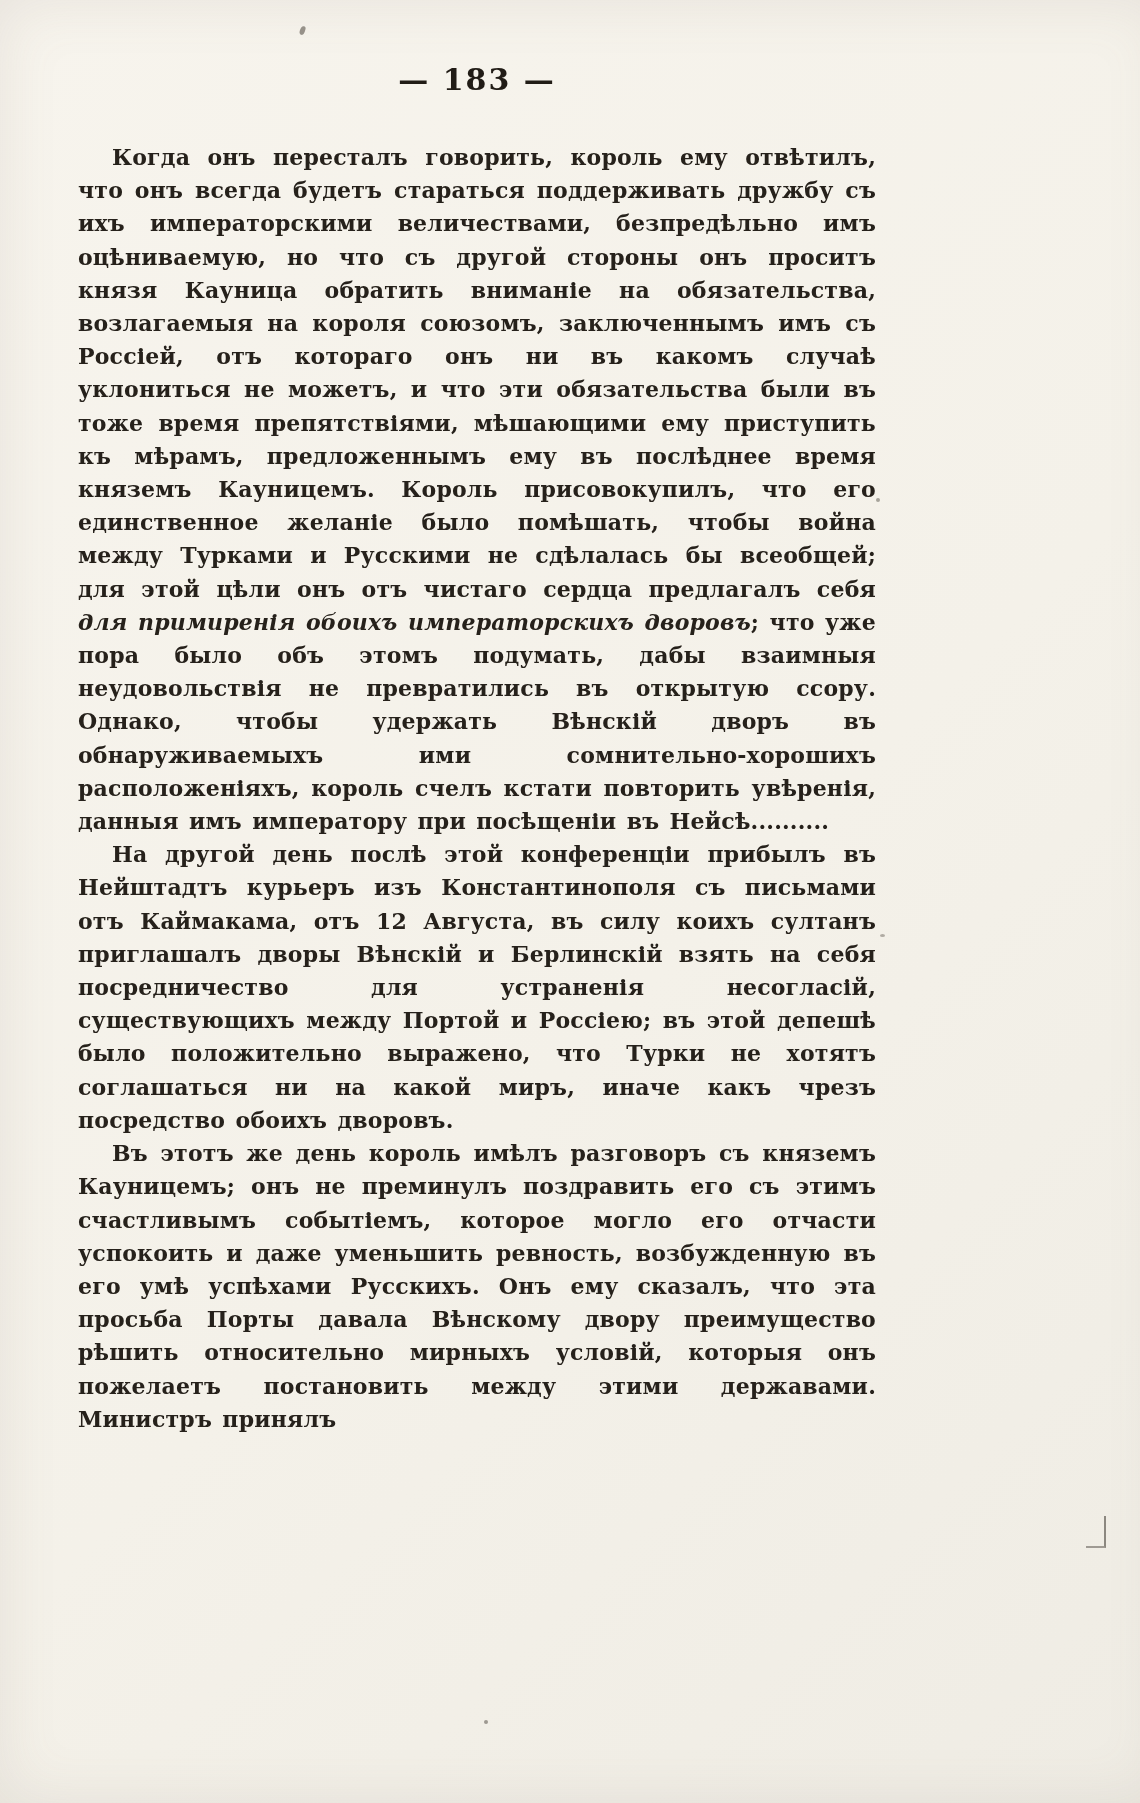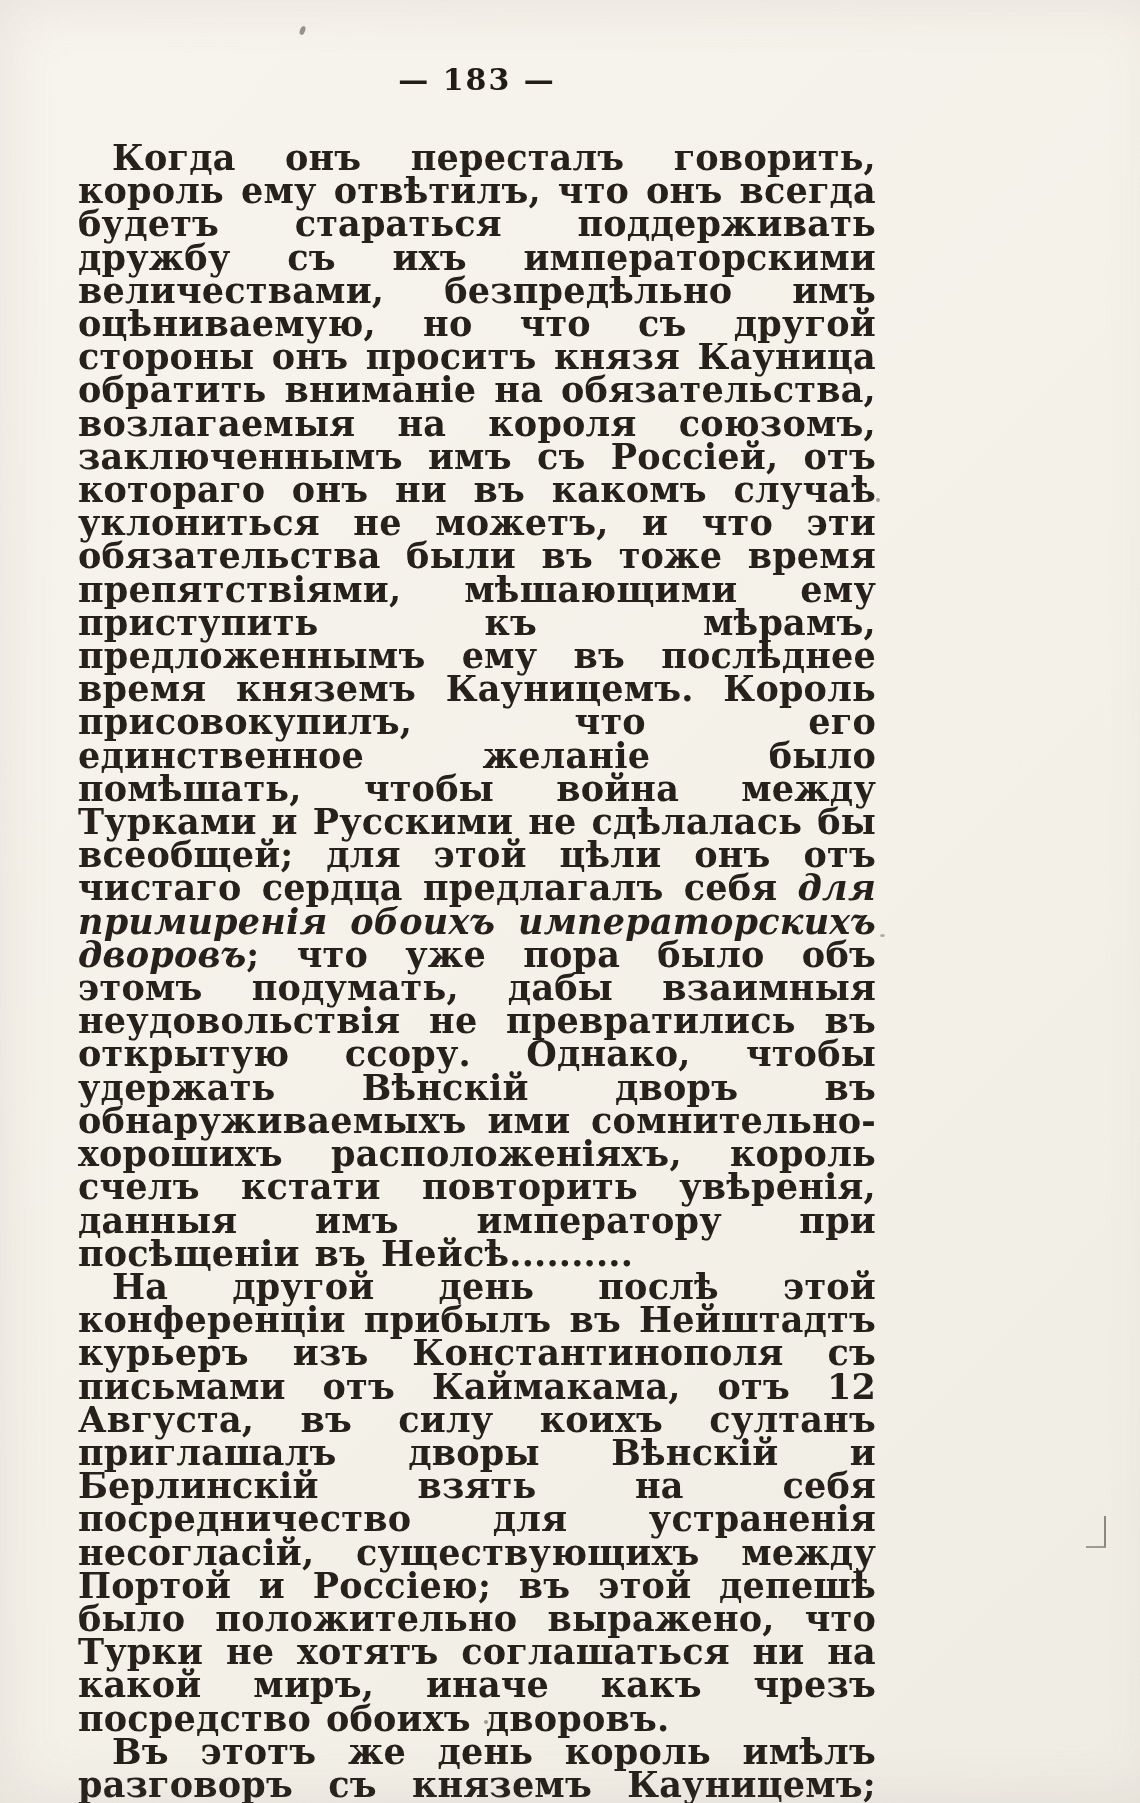--- a/index.html
+++ b/index.html
@@ -27,21 +27,21 @@
   .page-number {
     text-align: center;
     font-size: 30px;
     font-weight: 700;
     letter-spacing: 2px;
     color: #211c16;
     margin: 0 0 44px 0;
   }
   .paragraphs p {
     margin: 0;
-    font-size: 35px;
+    font-size: 22px;
     font-weight: 700;
     line-height: 33.2px;
     text-align: justify;
     text-indent: 34px;
     letter-spacing: 0.2px;
     word-spacing: 2.5px;
     color: #26211b;
   }
   .paragraphs p span.italic {
     font-style: italic;

